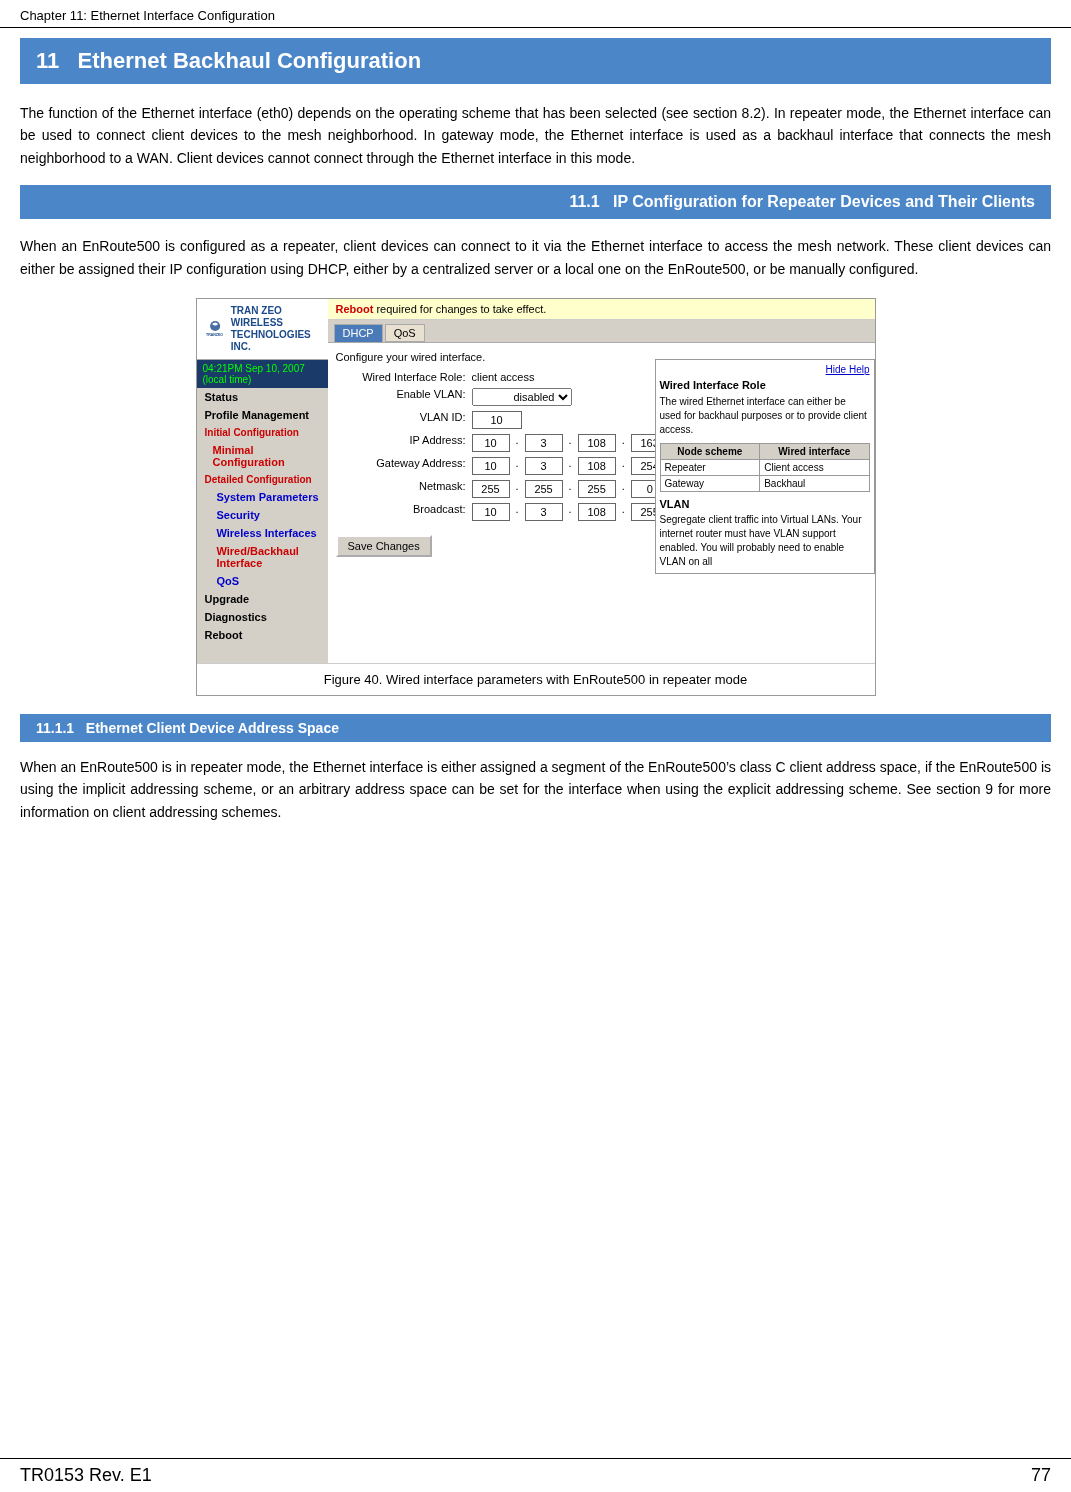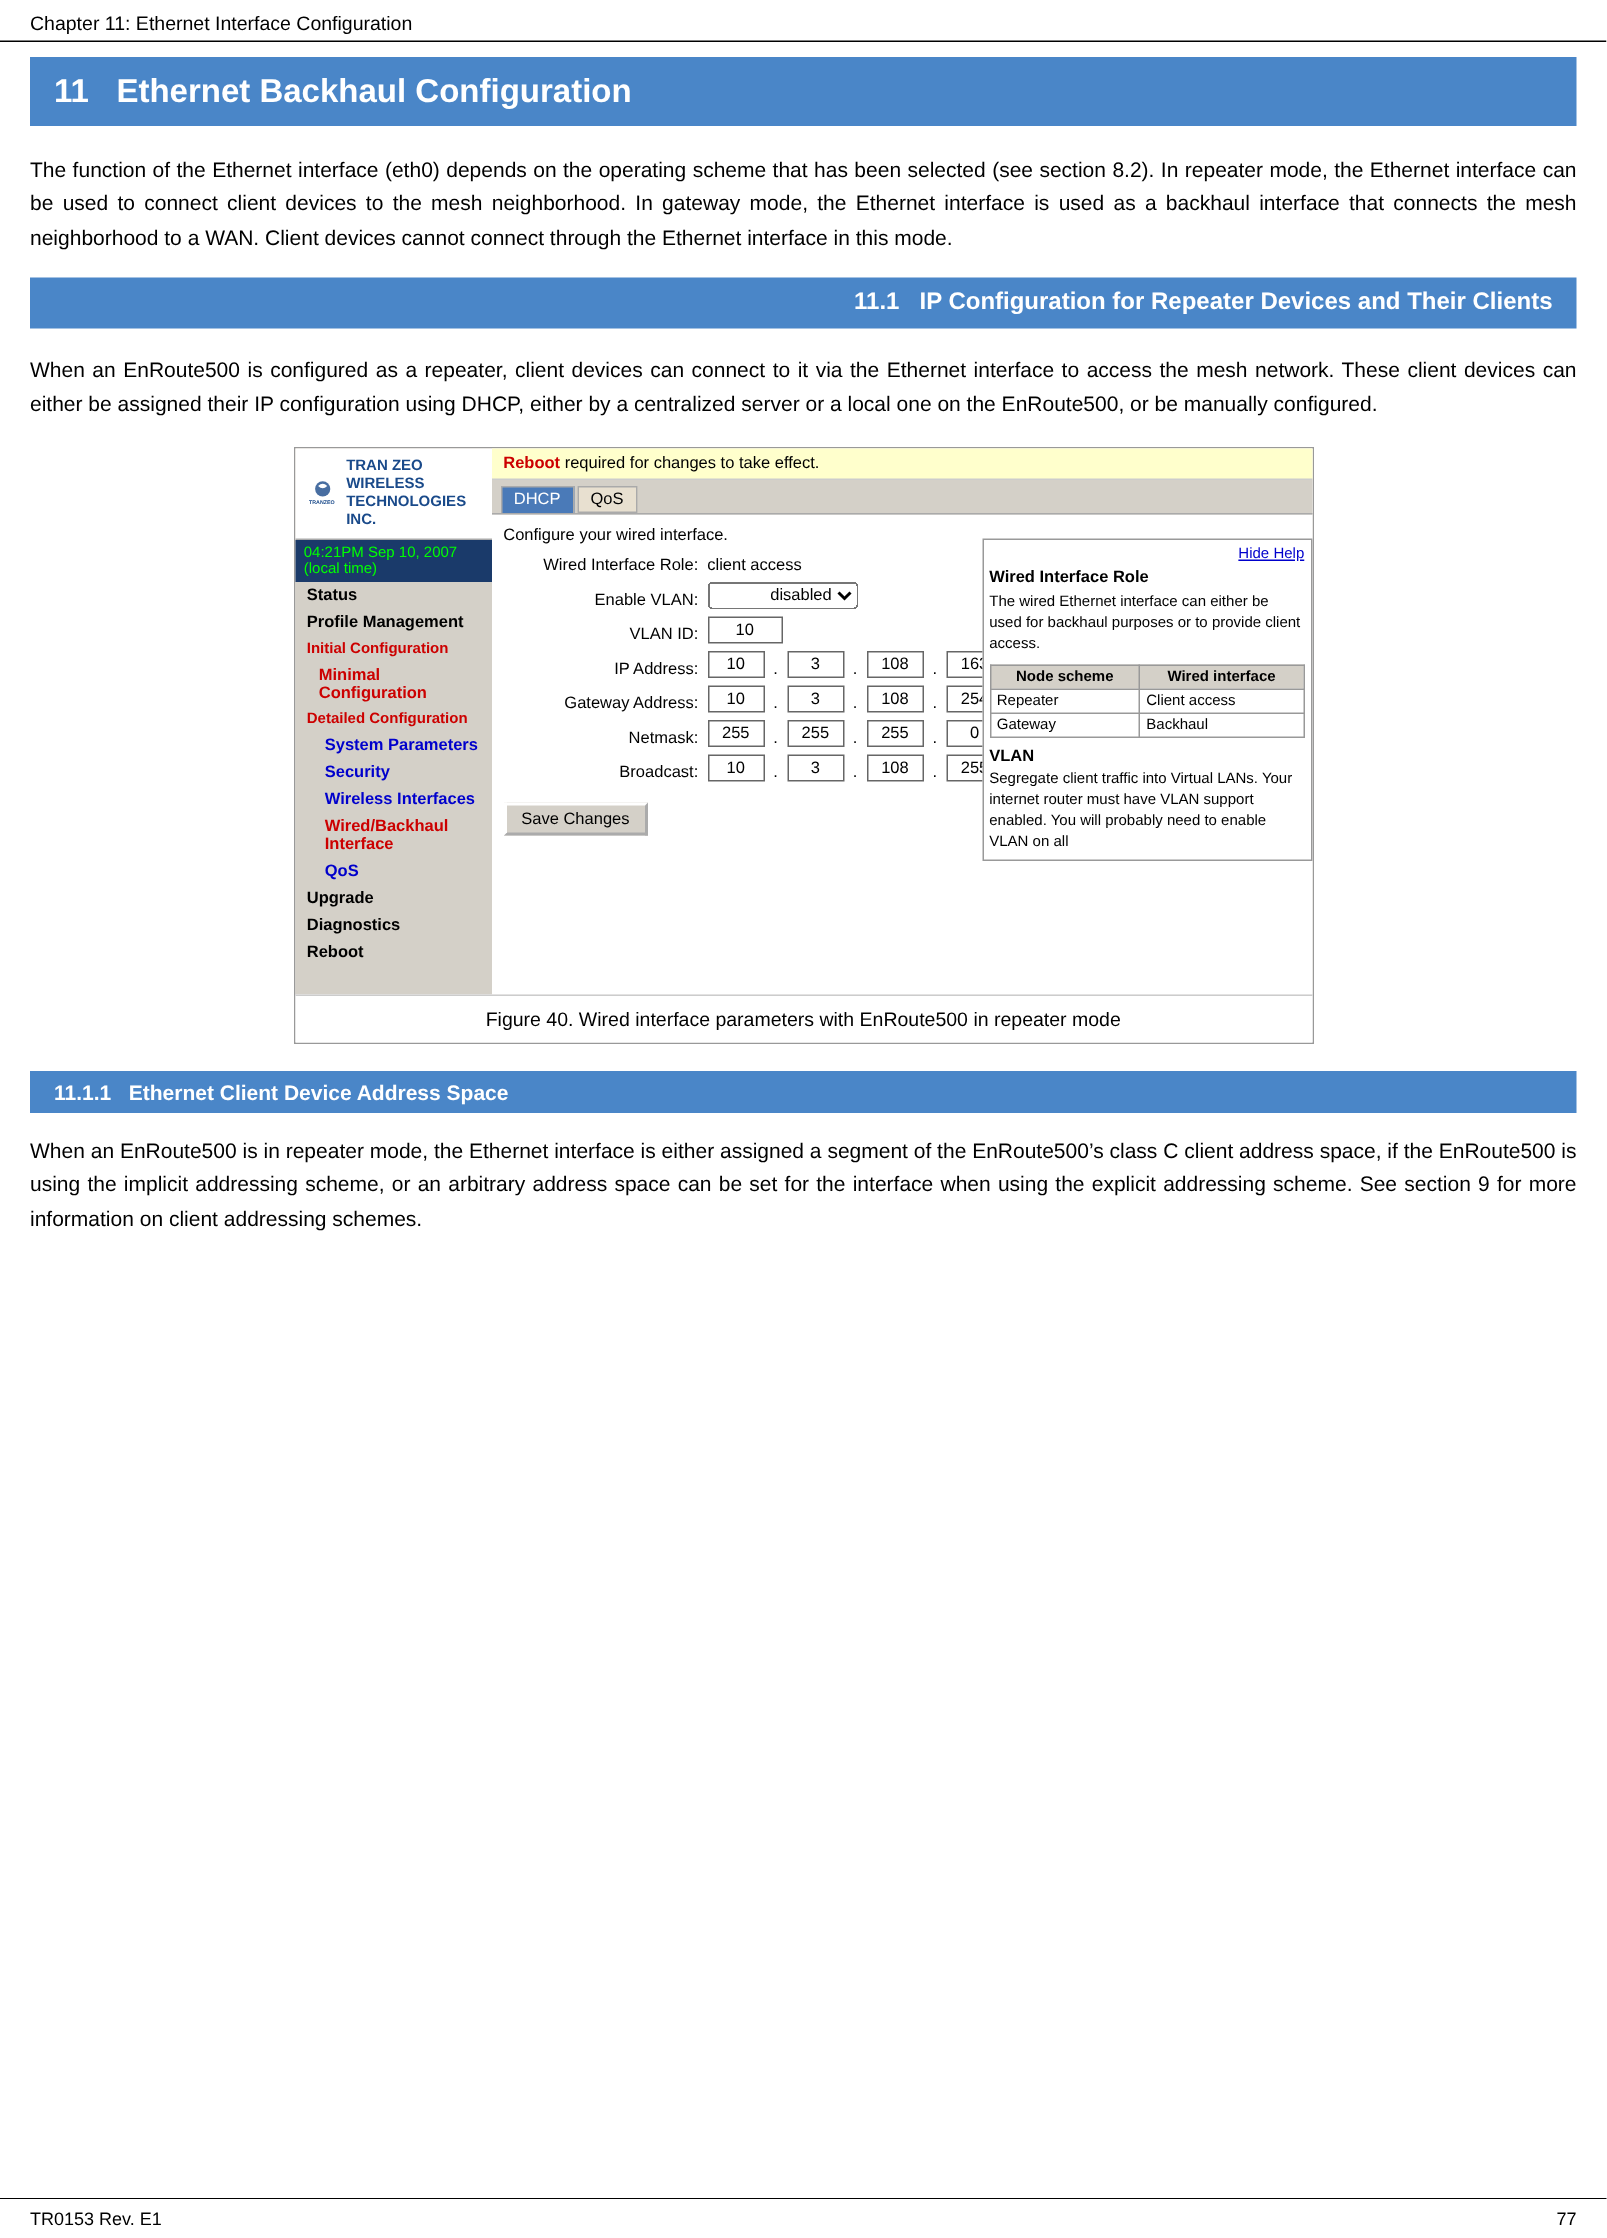--- a/index.html
+++ b/index.html
@@ -190,21 +190,21 @@
       font-size: 11px;
       margin-bottom: 8px;
     }
 
     .screenshot-form {
       font-size: 11px;
     }
 
     .form-row {
       display: flex;
-      align-items: flex-end;
+      align-items: flex-start;
       margin-bottom: 5px;
       gap: 6px;
     }
 
     .form-label {
       width: 130px;
       text-align: right;
       font-size: 11px;
     }
 
@@ -312,21 +312,21 @@
     }
 
     .page-footer {
       position: fixed;
       bottom: 0;
       left: 0;
       right: 0;
       display: flex;
       justify-content: space-between;
       padding: 6px 20px;
-      font-size: 12px;
+      font-size: 18px;
       border-top: 1px solid #000;
       background: #fff;
     }
   </style>
 </head>
 <body>
 
 <div class="page-header">
   <span>Chapter 11: Ethernet Interface Configuration</span>
 </div>

